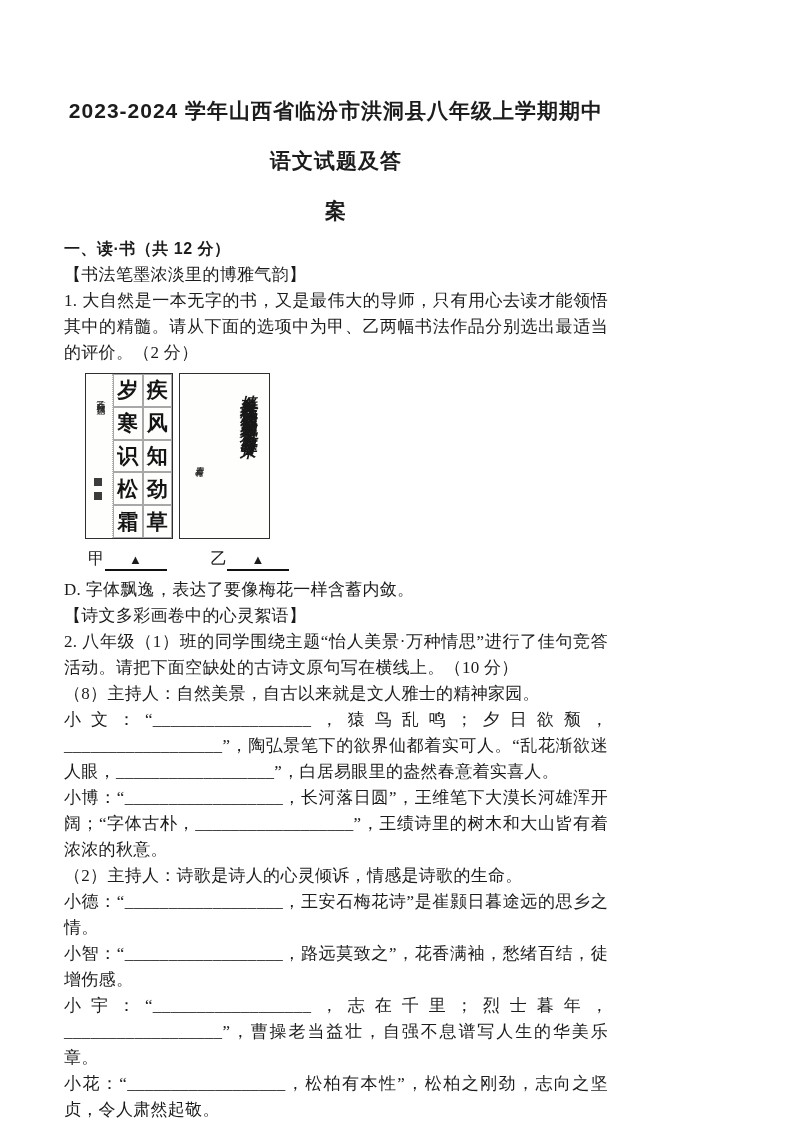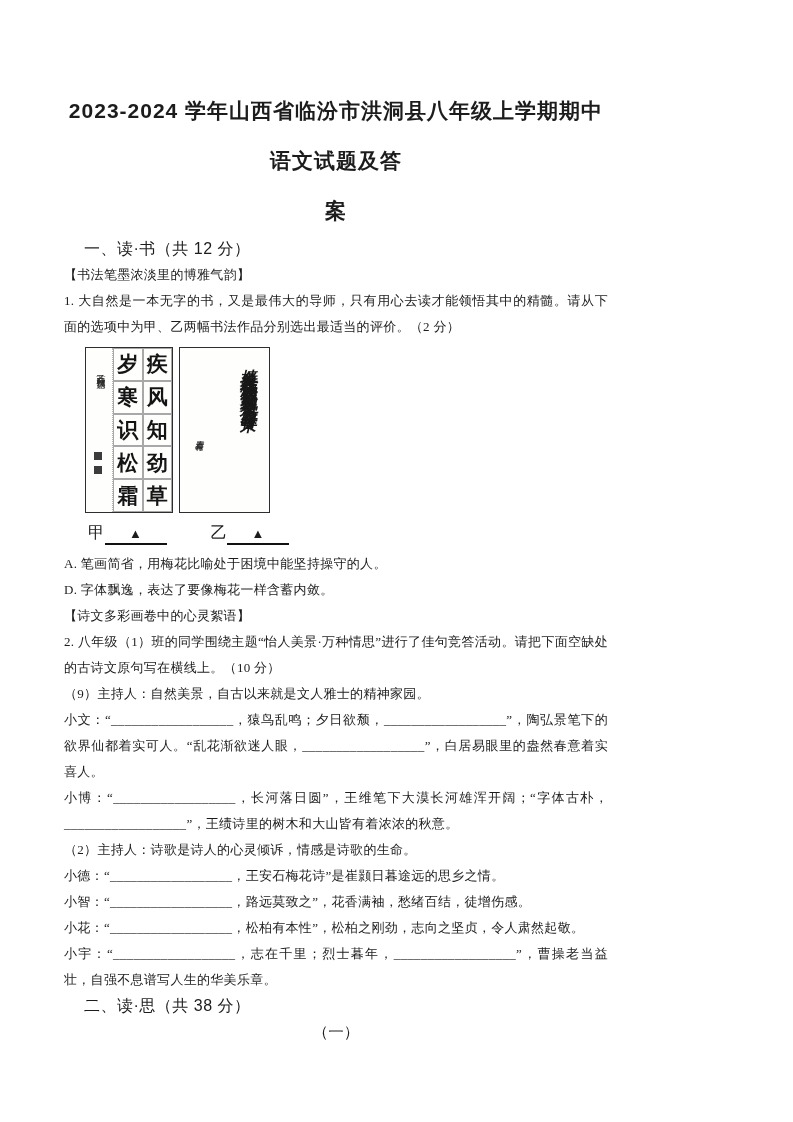--- a/index.html
+++ b/index.html
@@ -20,28 +20,27 @@
     font-family: "Liberation Sans", "DejaVu Sans", sans-serif;
     font-weight: bold;
     font-size: 21px;
     text-align: center;
     line-height: 50px;
     letter-spacing: 1px;
   }
   .title .tline { display: block; }
   .sec-heading {
     font-family: "Liberation Sans", "DejaVu Sans", sans-serif;
-    font-weight: normal;
+    font-weight: bold;
     font-size: 16px;
     line-height: 26px;
     letter-spacing: 0.5px;
-    margin-left: 20px;
   }
   .para {
-    font-size: 13px;
+    font-size: 17px;
     line-height: 26px;
     text-align: justify;
     letter-spacing: 0.3px;
   }
   
   .calligraphy-row {
     display: flex;
     gap: 6px;
     margin: 7px 0 8px 21px;
     height: 166px;
@@ -180,31 +179,30 @@
     <span class="ans-blank">
       <span>▲</span>
     </span>
     <span class="ans-gap"></span>
     <span>乙</span>
     <span class="ans-blank">
       <span>▲</span>
     </span>
   </div>
 
-  <div class="para">A. 笔画简省，用梅花比喻处于困境中能坚持操守的人。</div>
   <div class="para">D. 字体飘逸，表达了要像梅花一样含蓄内敛。</div>
 
   <div class="para">【诗文多彩画卷中的心灵絮语】</div>
   <div class="para">2. 八年级（1）班的同学围绕主题“怡人美景·万种情思”进行了佳句竞答活动。请把下面空缺处的古诗文原句写在横线上。（10 分）</div>
-  <div class="para">（9）主持人：自然美景，自古以来就是文人雅士的精神家园。</div>
+  <div class="para">（8）主持人：自然美景，自古以来就是文人雅士的精神家园。</div>
   <div class="para">小文：“__________________，猿鸟乱鸣；夕日欲颓，__________________”，陶弘景笔下的欲界仙都着实可人。“乱花渐欲迷人眼，__________________”，白居易眼里的盎然春意着实喜人。</div>
   <div class="para">小博：“__________________，长河落日圆”，王维笔下大漠长河雄浑开阔；“字体古朴，__________________”，王绩诗里的树木和大山皆有着浓浓的秋意。</div>
   <div class="para">（2）主持人：诗歌是诗人的心灵倾诉，情感是诗歌的生命。</div>
   <div class="para">小德：“__________________，王安石梅花诗”是崔颢日暮途远的思乡之情。</div>
   <div class="para">小智：“__________________，路远莫致之”，花香满袖，愁绪百结，徒增伤感。</div>
+  <div class="para">小宇：“__________________，志在千里；烈士暮年，__________________”，曹操老当益壮，自强不息谱写人生的华美乐章。</div>
   <div class="para">小花：“__________________，松柏有本性”，松柏之刚劲，志向之坚贞，令人肃然起敬。</div>
-  <div class="para">小宇：“__________________，志在千里；烈士暮年，__________________”，曹操老当益壮，自强不息谱写人生的华美乐章。</div>
 
   <div class="sec-heading">二、读·思（共 38 分）</div>
 
   <div class="footer">（一）</div>
 
 </div>
 
 </body></html>

